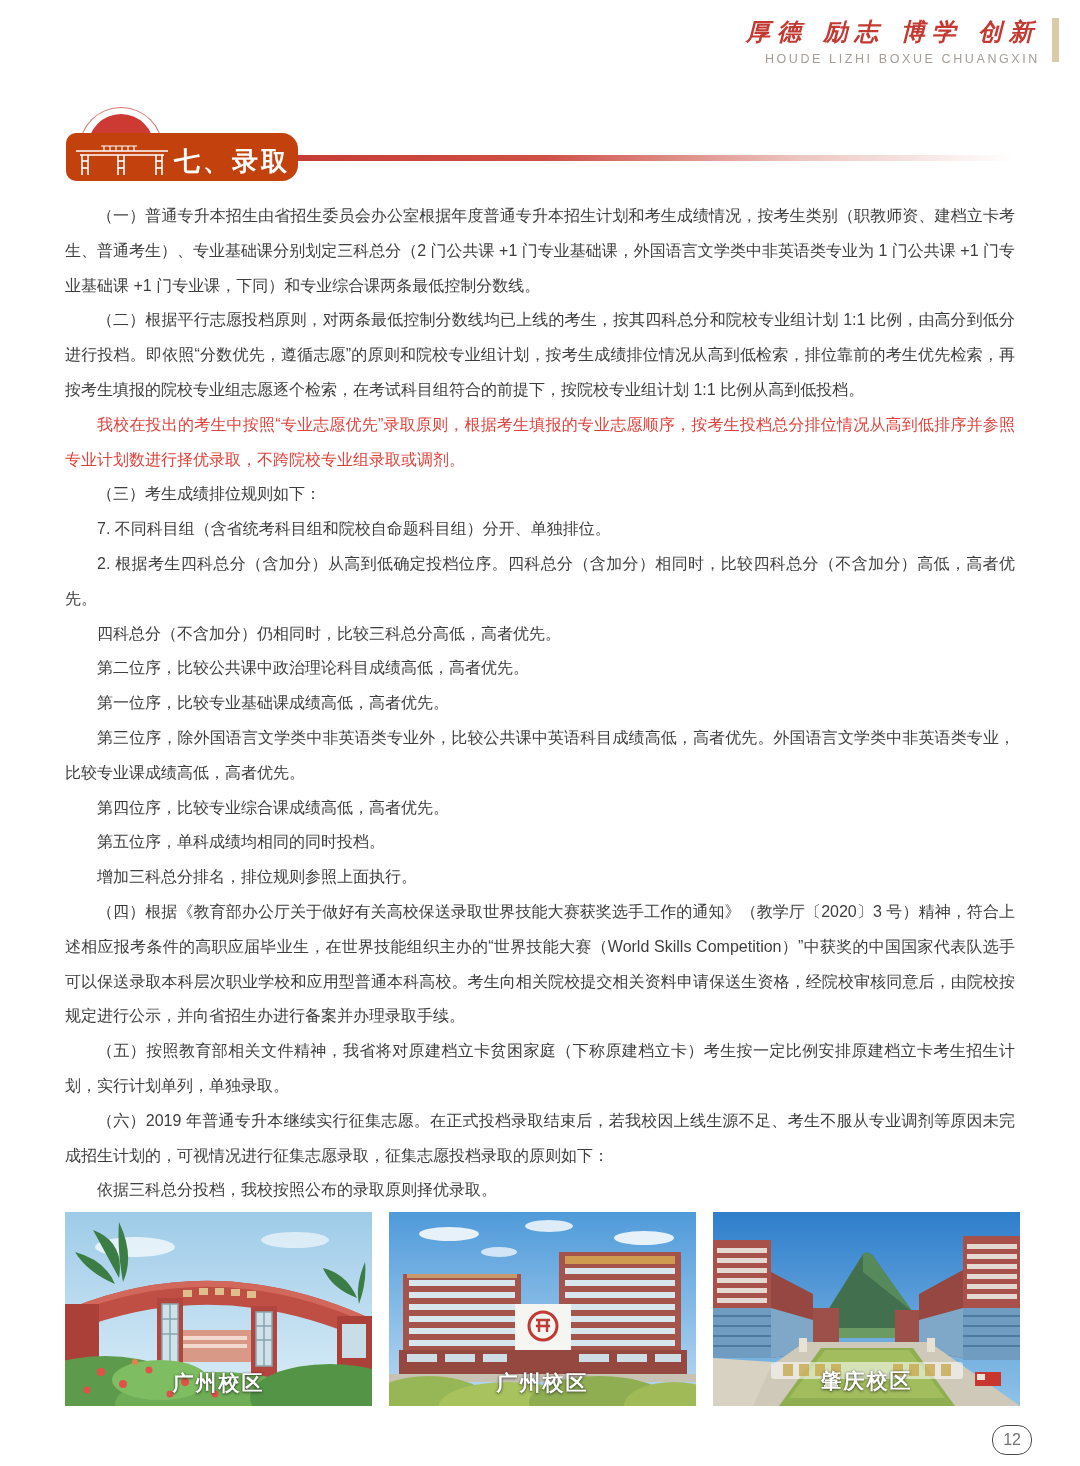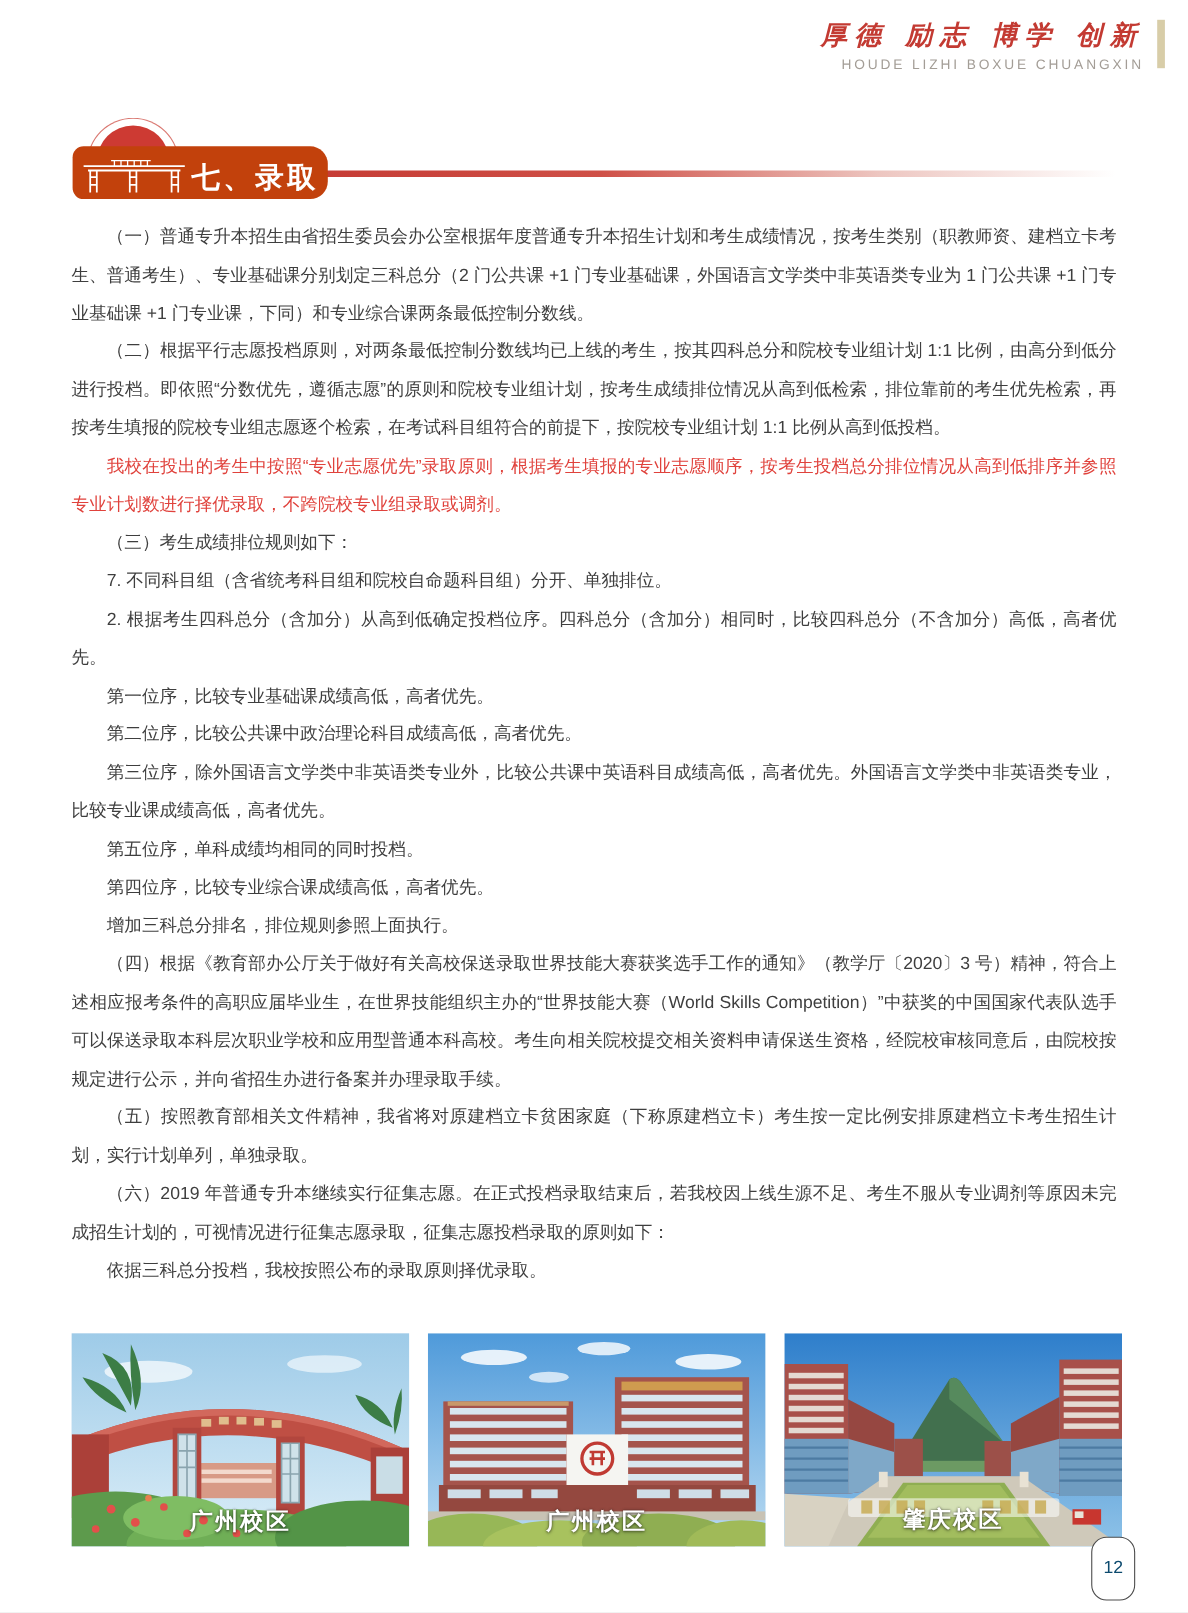--- a/index.html
+++ b/index.html
@@ -137,24 +137,24 @@
   .photo figcaption.banded {
     bottom: 11px;
   }
 
   
   .page-num {
     position: absolute;
     right: 48px; bottom: 11px;
     border: 1.6px solid #4c4c4c;
     border-radius: 14px;
-    padding: 16px 10px;
+    padding: 2px 10px;
     font-size: 16px;
     line-height: 24px;
-    color: #0c4a6e;
+    color: #737373;
     background: #ffffff;
   }
 </style>
 </head>
 <body>
 
 <div class="page">
 
   <div class="motto">
     <div class="motto-cn">厚德 励志 博学 创新</div>
@@ -203,25 +203,26 @@
     <div class="banner-line"></div>
   </div>
 
   <div class="article">
     <p>（一）普通专升本招生由省招生委员会办公室根据年度普通专升本招生计划和考生成绩情况，按考生类别（职教师资、建档立卡考生、普通考生）、专业基础课分别划定三科总分（2 门公共课 +1 门专业基础课，外国语言文学类中非英语类专业为 1 门公共课 +1 门专业基础课 +1 门专业课，下同）和专业综合课两条最低控制分数线。</p>
     <p>（二）根据平行志愿投档原则，对两条最低控制分数线均已上线的考生，按其四科总分和院校专业组计划 1:1 比例，由高分到低分进行投档。即依照“分数优先，遵循志愿”的原则和院校专业组计划，按考生成绩排位情况从高到低检索，排位靠前的考生优先检索，再按考生填报的院校专业组志愿逐个检索，在考试科目组符合的前提下，按院校专业组计划 1:1 比例从高到低投档。</p>
     <p class="red">我校在投出的考生中按照“专业志愿优先”录取原则，根据考生填报的专业志愿顺序，按考生投档总分排位情况从高到低排序并参照专业计划数进行择优录取，不跨院校专业组录取或调剂。</p>
     <p>（三）考生成绩排位规则如下：</p>
     <p>7. 不同科目组（含省统考科目组和院校自命题科目组）分开、单独排位。</p>
     <p>2. 根据考生四科总分（含加分）从高到低确定投档位序。四科总分（含加分）相同时，比较四科总分（不含加分）高低，高者优先。</p>
+    <p>四科总分（不含加分）仍相同时，比较三科总分高低，高者优先。</p>
+    <p>第二位序，比较公共课中政治理论科目成绩高低，高者优先。</p>
     <p>第一位序，比较专业基础课成绩高低，高者优先。</p>
-    <p>第二位序，比较公共课中政治理论科目成绩高低，高者优先。</p>
     <p>第三位序，除外国语言文学类中非英语类专业外，比较公共课中英语科目成绩高低，高者优先。外国语言文学类中非英语类专业，比较专业课成绩高低，高者优先。</p>
+    <p>第四位序，比较专业综合课成绩高低，高者优先。</p>
     <p>第五位序，单科成绩均相同的同时投档。</p>
-    <p>第四位序，比较专业综合课成绩高低，高者优先。</p>
     <p>增加三科总分排名，排位规则参照上面执行。</p>
     <p>（四）根据《教育部办公厅关于做好有关高校保送录取世界技能大赛获奖选手工作的通知》（教学厅〔2020〕3 号）精神，符合上述相应报考条件的高职应届毕业生，在世界技能组织主办的“世界技能大赛（World Skills Competition）”中获奖的中国国家代表队选手可以保送录取本科层次职业学校和应用型普通本科高校。考生向相关院校提交相关资料申请保送生资格，经院校审核同意后，由院校按规定进行公示，并向省招生办进行备案并办理录取手续。</p>
     <p>（五）按照教育部相关文件精神，我省将对原建档立卡贫困家庭（下称原建档立卡）考生按一定比例安排原建档立卡考生招生计划，实行计划单列，单独录取。</p>
     <p>（六）2019 年普通专升本继续实行征集志愿。在正式投档录取结束后，若我校因上线生源不足、考生不服从专业调剂等原因未完成招生计划的，可视情况进行征集志愿录取，征集志愿投档录取的原则如下：</p>
     <p>依据三科总分投档，我校按照公布的录取原则择优录取。</p>
   </div>
 
   <div class="photo-row">
 
     <figure class="photo">

